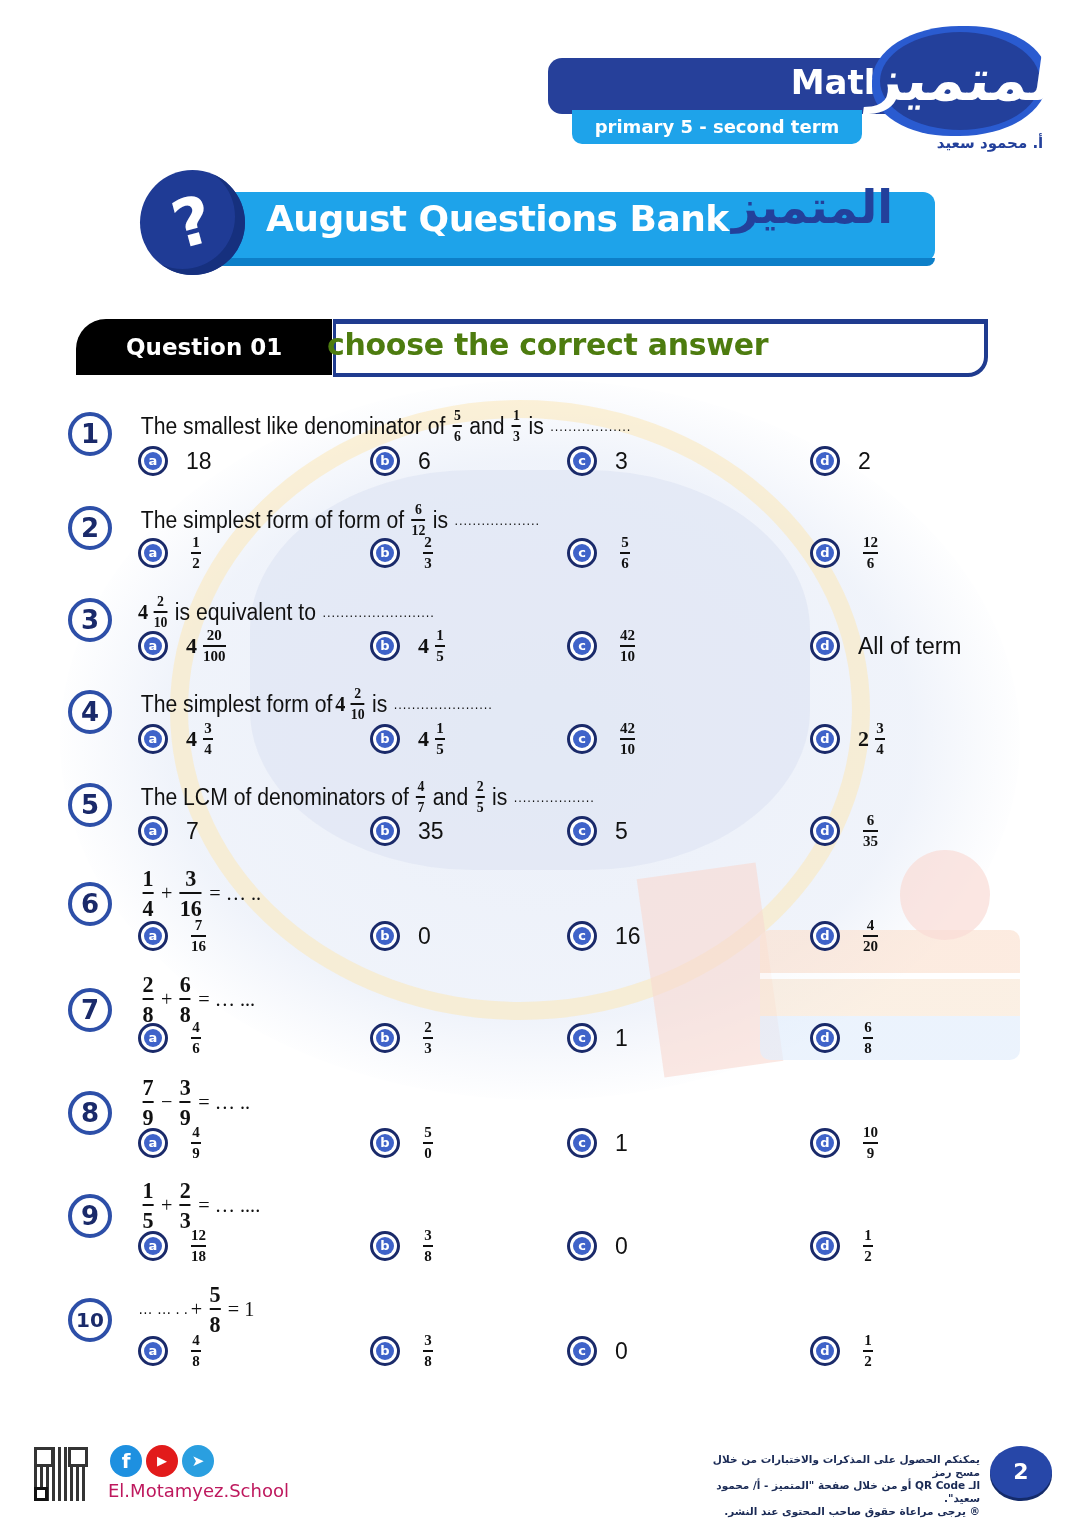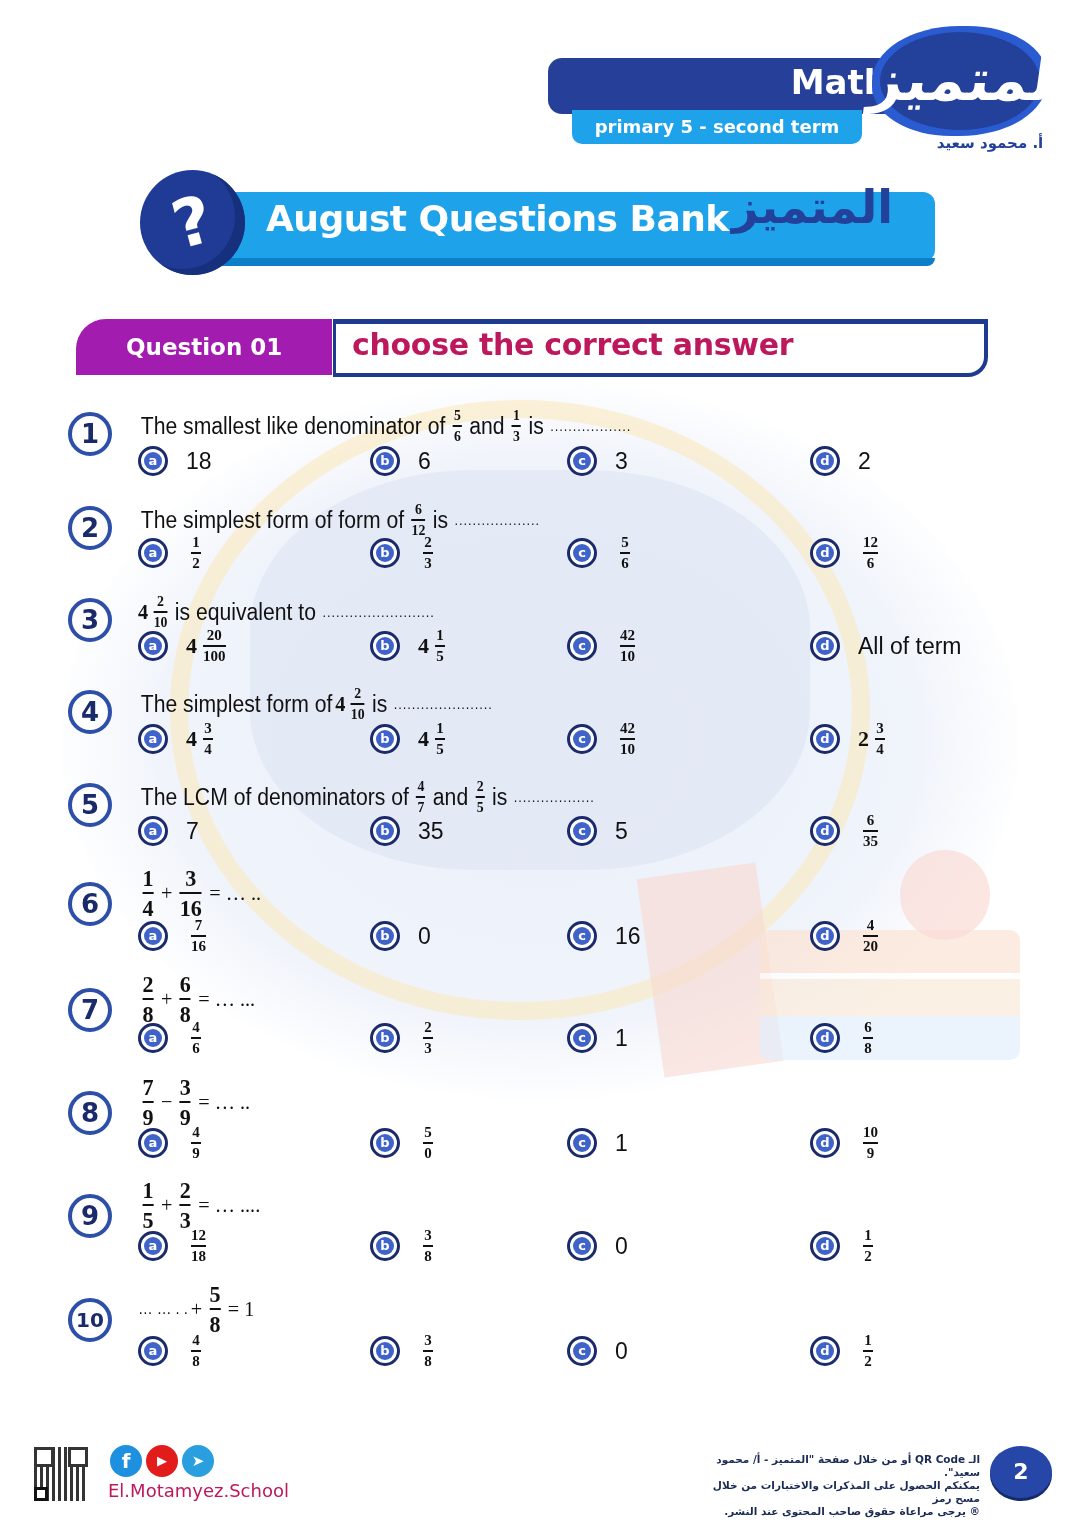--- a/index.html
+++ b/index.html
@@ -23,23 +23,23 @@
 
 
 .banner{position:absolute;left:200px;top:192px;width:735px;height:70px;background:#1ea3ea;border-radius:0 12px 12px 0}
 .banner-shade{position:absolute;left:200px;top:258px;width:735px;height:8px;background:#0d7fc8;border-radius:0 0 12px 0}
 .q-circle{position:absolute;left:140px;top:170px;width:105px;height:105px;border-radius:50%;background:#1f3b95;box-shadow:inset -10px -6px 0 #16307e}
 .q-mark{position:absolute;left:140px;top:170px;width:105px;height:105px;text-align:center;color:#fff;font:bold 66px "DejaVu Sans",sans-serif;line-height:105px;transform:rotate(-15deg)}
 .banner-title{position:absolute;left:266px;top:198px;color:#fff;font:bold 36px "DejaVu Sans",sans-serif;letter-spacing:-.5px}
 .banner-ar{position:absolute;left:768px;top:180px;width:125px;color:#23409b;font:bold 46px "DejaVu Sans",sans-serif;direction:rtl}
 
 
-.qh-tab{position:absolute;left:76px;top:319px;width:256px;height:56px;background:#a21caf;border-radius:30px 0 0 0;color:#fff;font:bold 23px "DejaVu Sans",sans-serif;line-height:56px;padding-left:50px}
+.qh-tab{position:absolute;left:76px;top:319px;width:256px;height:56px;background:#000000;border-radius:30px 0 0 0;color:#fff;font:bold 23px "DejaVu Sans",sans-serif;line-height:56px;padding-left:50px}
 .qh-box{position:absolute;left:333px;top:319px;width:655px;height:58px;border:4px solid #1f3b8f;border-left:3px solid #1f3b8f;border-radius:0 0 20px 0;border-top-width:5px}
-.qh-text{position:absolute;left:352px;top:327px;color:#be185d;font:bold 30px "DejaVu Sans",sans-serif;letter-spacing:-.3px}
+.qh-text{position:absolute;left:327px;top:327px;color:#4d7c0f;font:bold 30px "DejaVu Sans",sans-serif;letter-spacing:-.3px}
 
 
 .q{position:absolute;left:0;width:1080px}
 .qnum{position:absolute;left:68px;width:44px;height:44px;border-radius:50%;border:4px solid #2d4fa8;background:#fff;color:#1a2a6a;font:bold 26px "DejaVu Sans",sans-serif;text-align:center;line-height:36px}
 .qnum.small{font-size:20px}
 .qtext{position:absolute;left:138px;font:23px "Liberation Sans",sans-serif;color:#111;white-space:nowrap;display:flex;align-items:center;transform:scaleX(.92);transform-origin:left center}
 .frac{display:inline-flex;flex-direction:column;align-items:center;font:bold 15px "Liberation Serif",serif;line-height:1;margin:0 5px;vertical-align:middle}
 .frac .bar{display:block;width:100%;min-width:10px;height:2px;background:#111;margin:2px 0}
 .frac.big{font-size:24px}
 .frac.big .bar{height:2px}
@@ -689,18 +689,18 @@
   </div>
 
 <div>
   <div class="qr"></div>
   <div class="qr-c"></div>
   <div class="soc" style="left: 110px; background: rgb(30, 144, 224);" title="facebook-icon"><span>f</span></div>
   <div class="soc" style="left: 146px; font-size: 13px; background: rgb(226, 27, 27);"><span>▶</span></div>
   <div class="soc" style="left: 182px; font-size: 15px; background: rgb(42, 159, 224);"><span>➤</span></div>
   <div class="handle">El.Motamyez.School</div>
   <div class="foot-ar">
+    <div>يمكنكم الحصول على المذكرات والاختبارات من خلال مسح رمز</div>
     <div>الـ QR Code أو من خلال صفحة "المتميز - أ/ محمود سعيد".</div>
-    <div>يمكنكم الحصول على المذكرات والاختبارات من خلال مسح رمز</div>
     <div>® يرجى مراعاة حقوق صاحب المحتوى عند النشر.</div>
   </div>
   <div class="page-badge">2</div>
 </div>
 
 </body></html>

